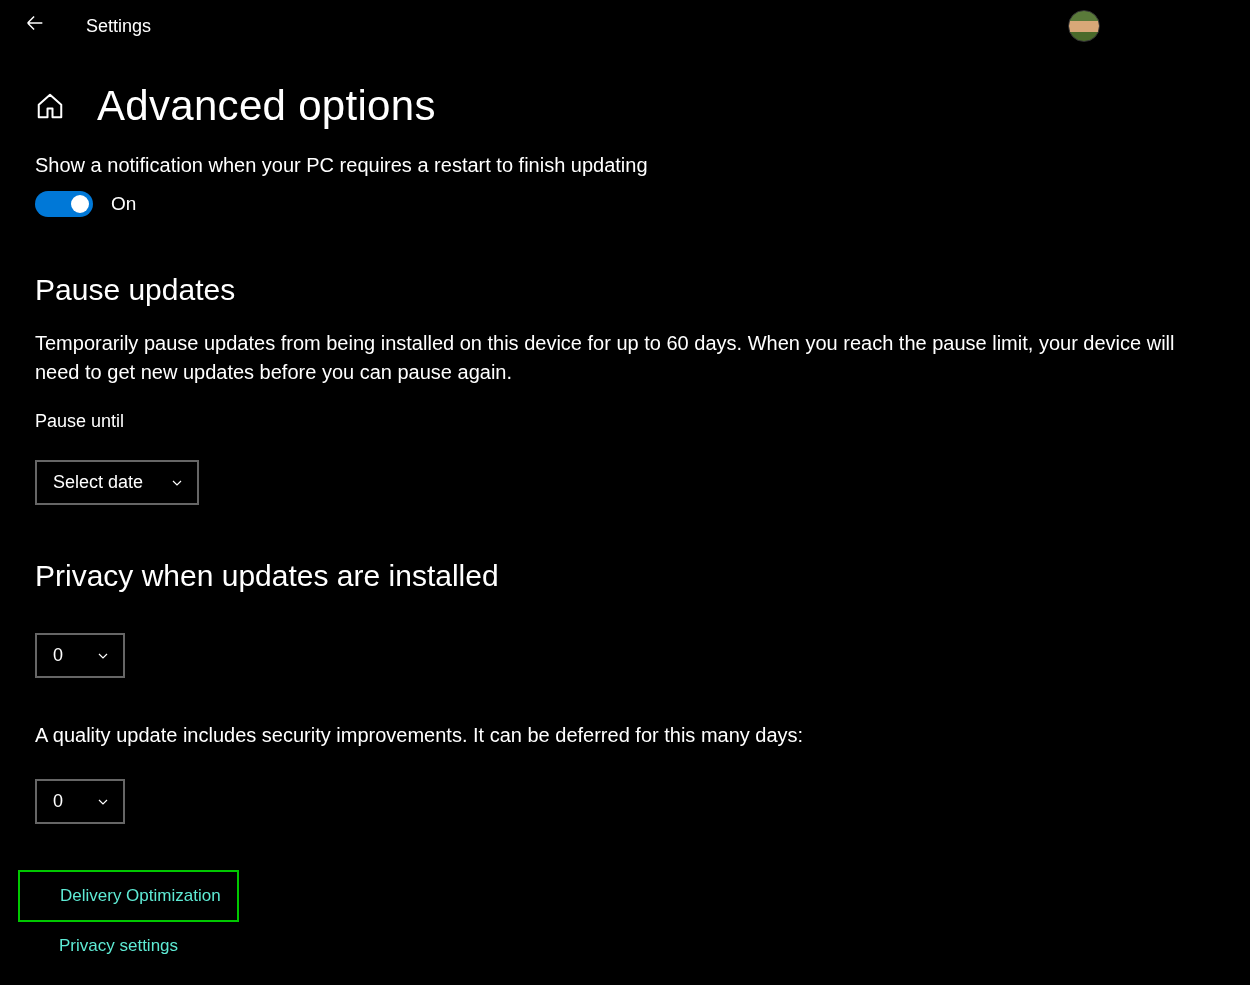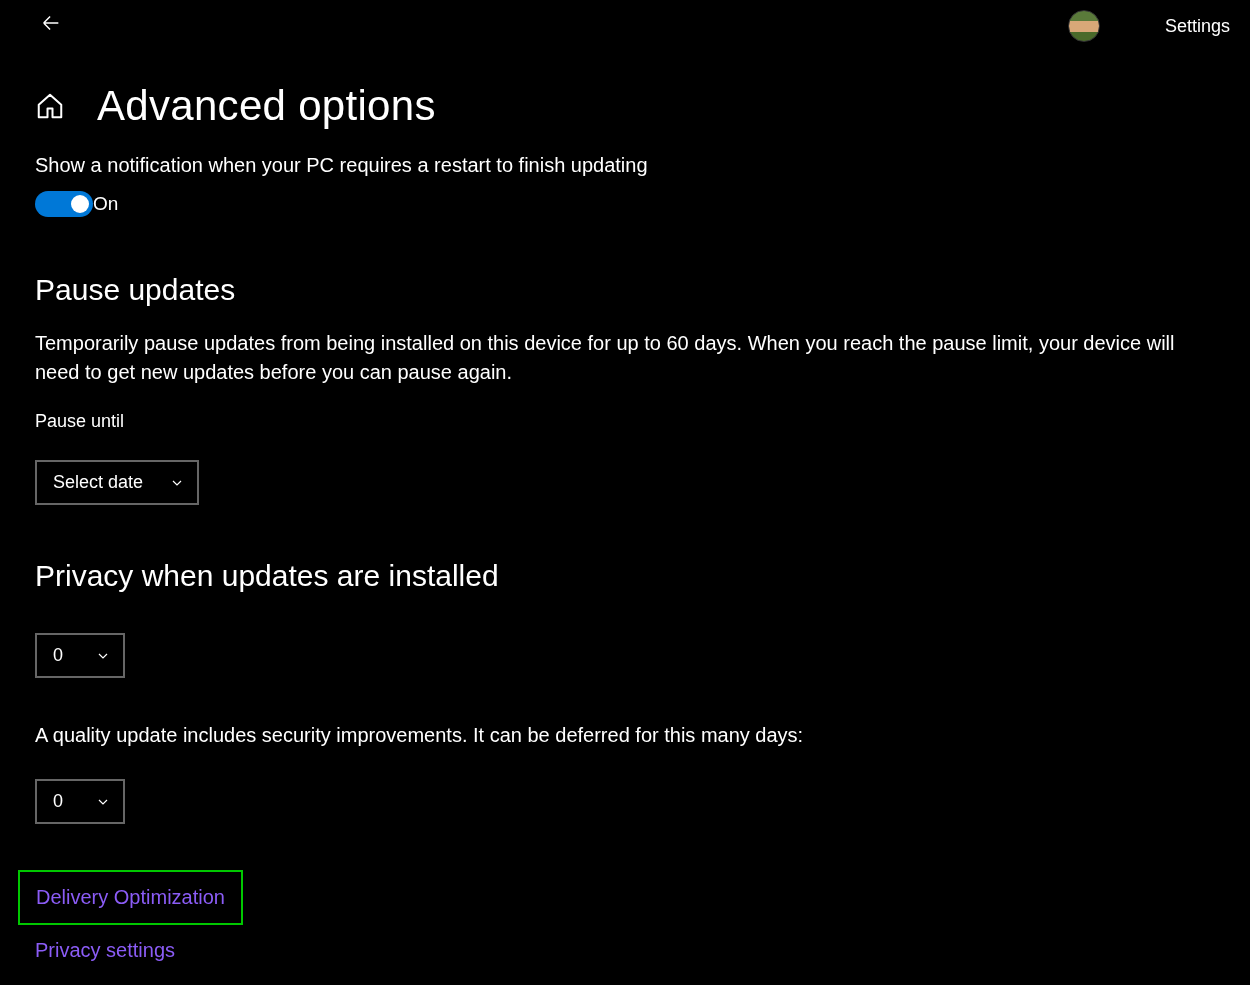--- a/index.html
+++ b/index.html
@@ -12,22 +12,21 @@
       color: #ffffff;
       font-family: "Segoe UI", Arial, sans-serif;
       width: 1250px;
       height: 985px;
       overflow: hidden;
       position: relative;
     }
     .header {
       display: flex;
       align-items: center;
-      padding: 12px 20px 12px 40px;
-      justify-content: space-between;
+      padding: 12px 20px 12px 24px;
     }
     .back-arrow {
       font-size: 22px;
       color: #ffffff;
       cursor: pointer;
       margin-right: 40px;
     }
     .header-title {
       font-size: 18px;
       font-weight: 400;
@@ -82,20 +81,21 @@
     .toggle-knob {
       position: absolute;
       right: 4px;
       top: 4px;
       width: 18px;
       height: 18px;
       background: #ffffff;
       border-radius: 50%;
     }
     .toggle-text {
+      margin-left: 18px;
       font-size: 19px;
     }
     .section-heading {
       font-size: 30px;
       font-weight: 400;
       margin-bottom: 22px;
     }
     .section-desc {
       font-size: 20px;
       line-height: 1.45;
@@ -140,23 +140,24 @@
       margin-bottom: 14px;
     }
     .link-highlighted {
       display: inline-block;
       border: 2px solid #00c800;
       padding: 14px 16px;
       margin-left: -17px;
       margin-bottom: 10px;
     }
     .link {
-      color: #8b5cf6;
-      font-size: 20px;
-      cursor: pointer;
+      color: #5eead4;
+      font-size: 17px;
+      cursor: pointer;
+      margin-left: 24px;
     }
     .link-row {
       margin-top: 4px;
     }
   </style>
 </head>
 <body>
 
 <div class="header">
   <span class="back-arrow">

